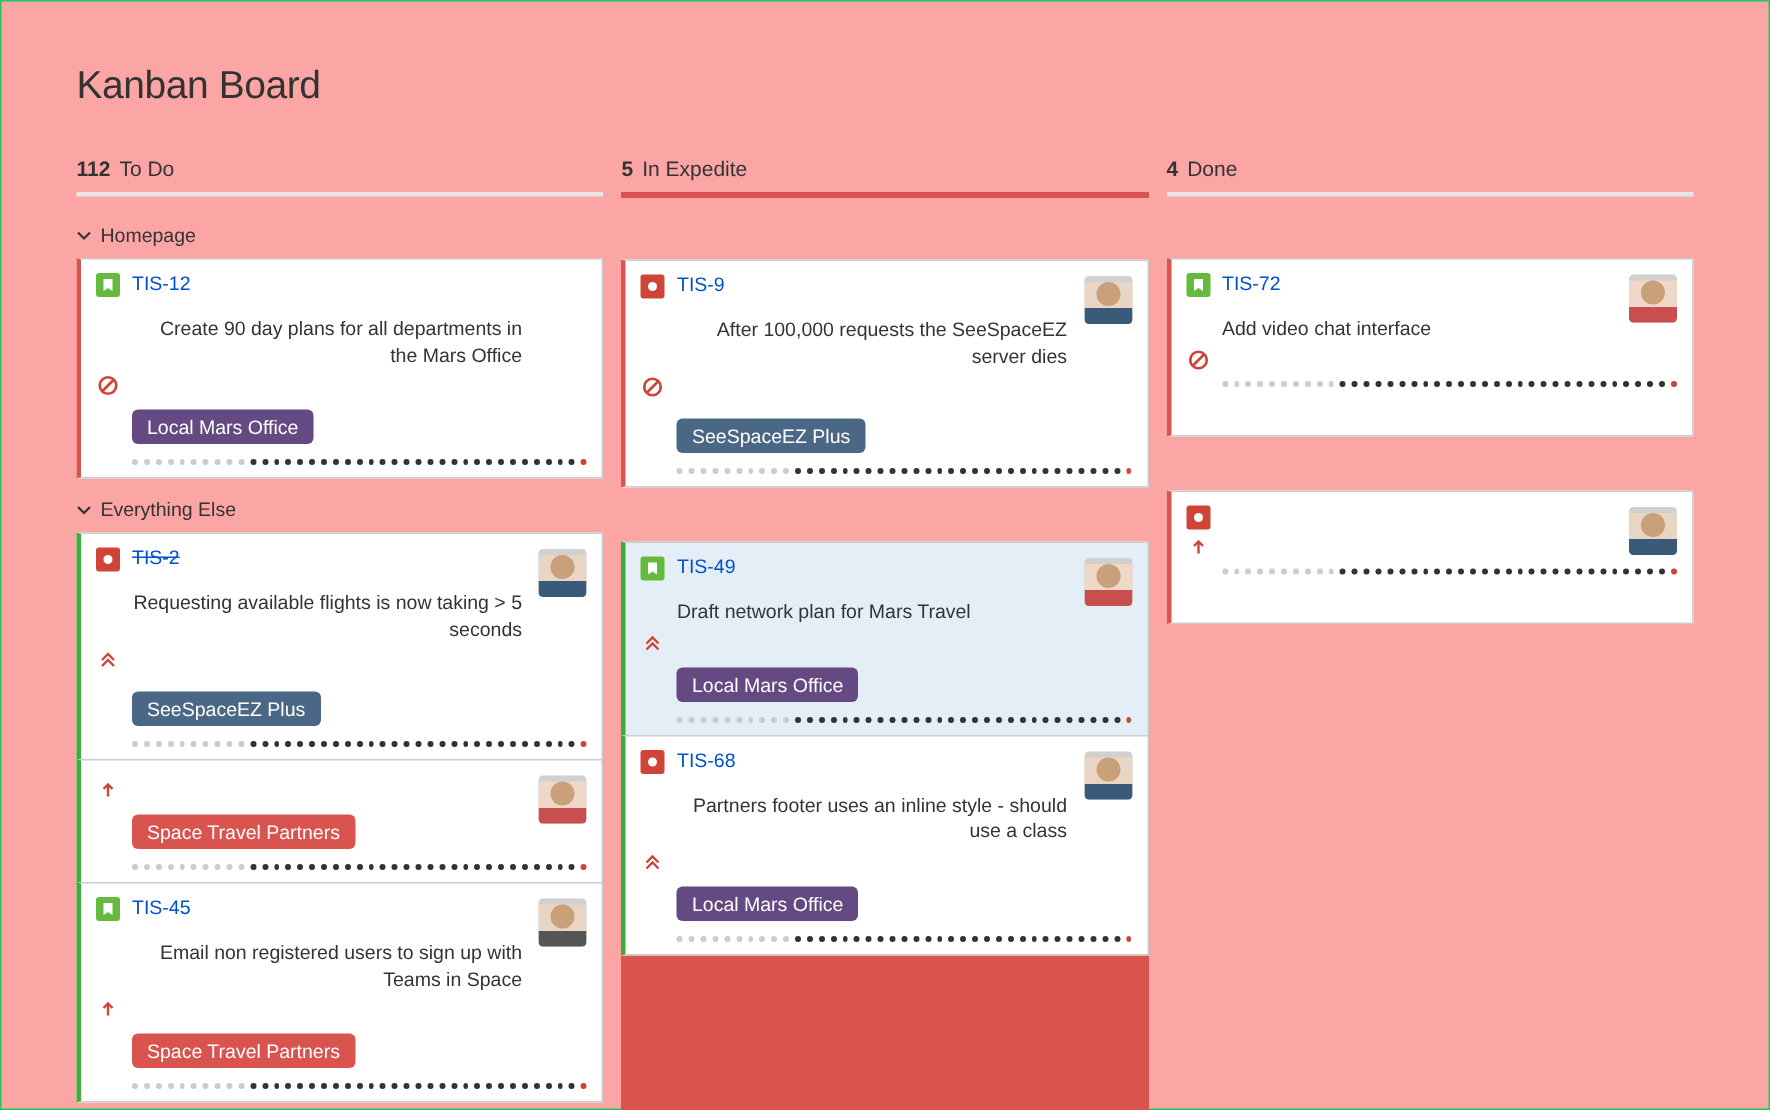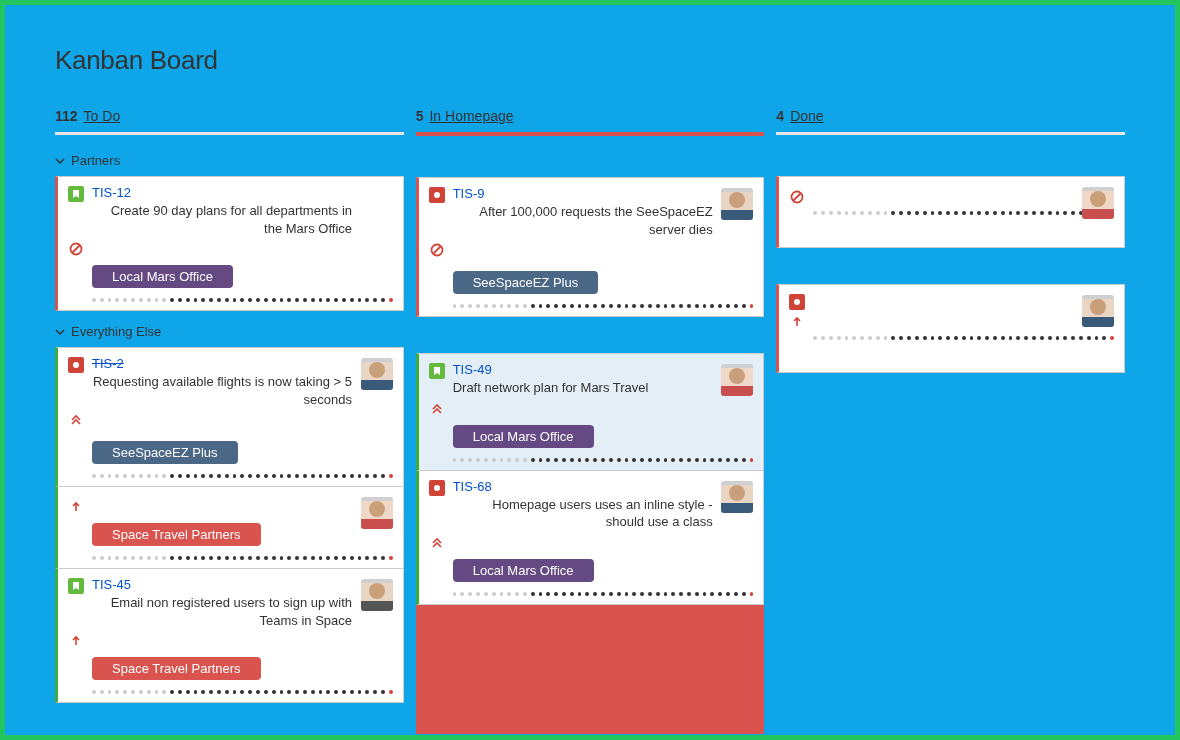--- a/index.html
+++ b/index.html
@@ -6,26 +6,26 @@
   body {
     font-family: -apple-system, BlinkMacSystemFont, "Segoe UI", Helvetica, Arial, sans-serif;
     background: #fff;
     color: #333;
     font-size: 13px;
     width: 1180px;
     height: 740px;
     overflow: hidden;
   }
   .frame {
-    border: 5px solid #22c55e;
+    border: 1px solid #22c55e;
     margin: 0;
     width: 1180px;
     height: 740px;
     padding: 40px 50px 30px 50px;
-    background: #0ea5e9;
+    background: #fca5a5;
   }
   .title {
     font-size: 26px;
     font-weight: 400;
     color: #333;
     margin-bottom: 32px;
     letter-spacing: -0.3px;
   }
   .cols {
     display: flex;
@@ -37,21 +37,21 @@
     display: flex;
     flex-direction: column;
   }
   .col-header {
     display: flex;
     align-items: center;
     gap: 6px;
     padding-bottom: 8px;
   }
   .col-count { font-weight: 700; color: #333; font-size: 14px; }
-  .col-name  { font-weight: 400; color: #333; font-size: 14px; text-decoration: underline; }
+  .col-name  { font-weight: 400; color: #333; font-size: 14px; }
   .col-bar {
     height: 3px;
     background: #e5e5e5;
     margin-bottom: 4px;
   }
   .col-bar.over { background: #d9534f; height: 4px; }
 
   .lane-head {
     display: flex;
     align-items: center;
@@ -112,21 +112,21 @@
     text-align: right;
   }
   .avatar {
     width: 32px; height: 32px; border-radius: 3px;
     position: absolute; right: 10px; top: 10px;
     background: #d0d0d0;
     overflow: hidden;
   }
   .label {
     display: inline-block;
-    padding: 4px 20px;
+    padding: 4px 10px;
     border-radius: 4px;
     color: #fff;
     font-size: 13px;
     margin: 8px 0 4px 24px;
   }
   .label.purple { background: #654982; }
   .label.blue   { background: #4a6785; margin-top: 13px; }
   .label.red    { background: #d9534f; }
 
   .dots {
@@ -155,21 +155,21 @@
   .face.m1 { background: linear-gradient(#e8d5c4 55%, #3a5a7a 55%); }
   .face.f1 { background: linear-gradient(#f0d8c8 55%, #c94f4f 55%); }
   .face.m2 { background: linear-gradient(#e8d5c4 55%, #555 55%); }
   .face::before {
     content:""; display:block; width:16px; height:16px; border-radius:50%;
     background:#c9a07a; margin:4px auto 0;
   }
 
   svg { display:block; }
 
-  .text-col { display:flex; flex-direction:column; }
+  .text-col { display:flex; flex-direction:column;gap:12px; }
 </style>
 </head>
 <body>
 
 <div class="frame">
   <h1 class="title">Kanban Board</h1>
 
   <div class="cols">
 
     <div class="col">
@@ -178,21 +178,21 @@
         <span class="col-name">To Do</span>
       </div>
       <div class="col-bar"></div>
 
       <div class="lane-head">
         <span class="chev">
           <svg width="10" height="10" viewBox="0 0 10 10">
               <path d="M1 3 L5 7 L9 3" fill="none" stroke="#333" stroke-width="1.5"></path>
             </svg>
         </span>
-        <span>Partners</span>
+        <span>Homepage</span>
       </div>
 
       <div class="card accent-red">
         <div class="row1">
           <span class="type-ico type-story">
             <svg width="10" height="10" viewBox="0 0 10 10">
                 <path d="M2 1h6v8L5 7 2 9z" fill="#fff"></path>
               </svg>
           </span>
           <div class="text-col">
@@ -445,21 +445,21 @@
             <span class="dot dark"></span>
             <span class="dot dark"></span>
             <span class="dot red"></span>
           </div>
       </div>
     </div>
 
     <div class="col">
       <div class="col-header">
         <span class="col-count">5</span>
-        <span class="col-name">In Homepage</span>
+        <span class="col-name">In Expedite</span>
       </div>
       <div class="col-bar over"></div>
 
       <div class="lane-head hidden">
           <span class="chev"></span>
           <span>x</span>
         </div>
 
       <div class="card accent-red">
         <div class="row1">
@@ -601,21 +601,21 @@
 
       <div class="card accent-green">
         <div class="row1">
           <span class="type-ico type-bug">
             <svg width="10" height="10" viewBox="0 0 10 10">
                 <circle cx="5" cy="5" r="3" fill="#fff"></circle>
               </svg>
           </span>
           <div class="text-col">
             <span class="issue-key">TIS-68</span>
-            <span class="summary">Homepage users uses an inline style - should use a class</span>
+            <span class="summary">Partners footer uses an inline style - should use a class</span>
           </div>
         </div>
         <div class="row1" style="margin-top:2px;">
           <span class="pri-ico">
             <svg width="12" height="12" viewBox="0 0 12 12">
                 <path d="M2 6 L6 2 L10 6 M2 10 L6 6 L10 10" fill="none" stroke="#d04437" stroke-width="1.6"></path>
               </svg>
           </span>
         </div>
         <span class="label purple">Local Mars Office</span>
@@ -674,20 +674,31 @@
         <span class="col-name">Done</span>
       </div>
       <div class="col-bar"></div>
 
       <div class="lane-head hidden">
           <span class="chev"></span>
           <span>x</span>
         </div>
 
       <div class="card accent-red">
+        <div class="row1">
+          <span class="type-ico type-story">
+            <svg width="10" height="10" viewBox="0 0 10 10">
+                <path d="M2 1h6v8L5 7 2 9z" fill="#fff"></path>
+              </svg>
+          </span>
+          <div class="text-col">
+            <span class="issue-key">TIS-72</span>
+            <span class="summary">Add video chat interface</span>
+          </div>
+        </div>
         <div class="row1" style="margin-top:2px;">
           <span class="pri-ico">
             <svg width="14" height="14" viewBox="0 0 14 14">
                 <circle cx="7" cy="7" r="5.5" fill="none" stroke="#d04437" stroke-width="1.8"></circle>
                 <line x1="3.5" y1="10.5" x2="10.5" y2="3.5" stroke="#d04437" stroke-width="1.8"></line>
               </svg>
           </span>
         </div>
         <div class="avatar">
             <div class="face f1"></div>

